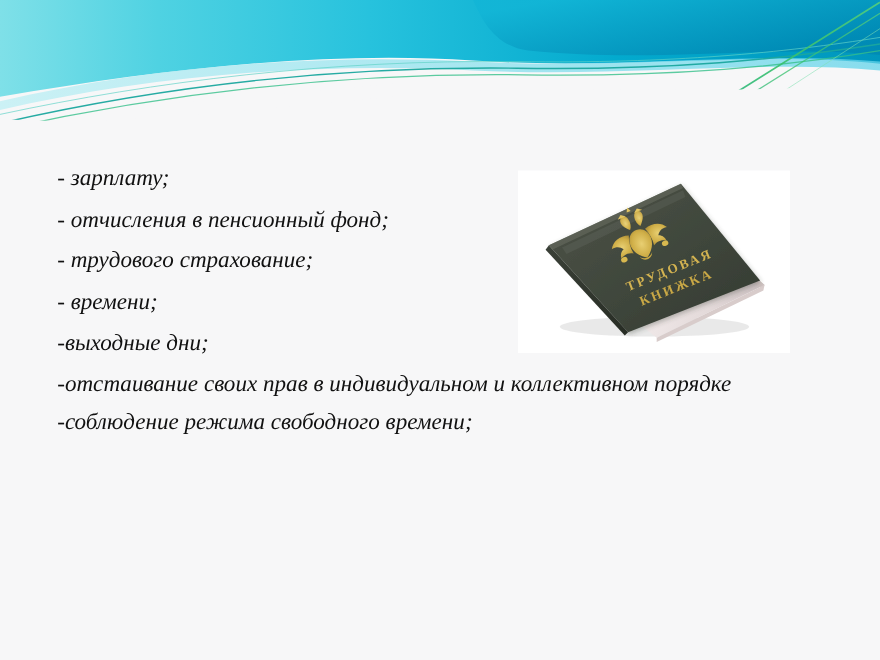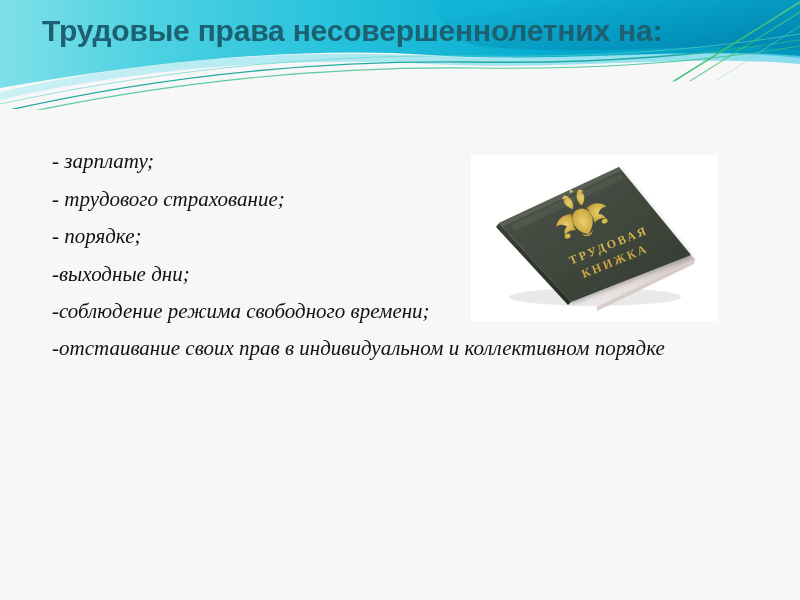--- a/index.html
+++ b/index.html
@@ -137,31 +137,29 @@
     <path d="M0,118 C145,86 305,66 475,68 C615,70 715,60 800,46" fill="none" stroke="#35bf8a" stroke-width="1.1" opacity="0.8"></path>
     <path d="M0,104 C140,74 300,54 470,56 C610,58 712,48 800,34" fill="none" stroke="#5fd2c6" stroke-width="0.9" opacity="0.7"></path>
 
     <path d="M596,130 L800,2" fill="none" stroke="url(#gradGreenLine)" stroke-width="1.6" opacity="0.9"></path>
     <path d="M612,130 L800,12" fill="none" stroke="url(#gradGreenLine)" stroke-width="1.1" opacity="0.75"></path>
     <path d="M640,130 L800,26" fill="none" stroke="#7fe0b0" stroke-width="0.9" opacity="0.55"></path>
 
     <path d="M0,130 L800,130 L800,74 C660,90 520,74 380,86 C240,98 110,116 0,108 Z" fill="#f7f7f8"></path>
   </svg>
 
-  <div class="title-block">
-    <h1 class="title-text">Трудовые права несовершеннолетних на:</h1>
-  </div>
 
   <div class="body-block">
     <p class="body-line">- зарплату;</p>
+    <p class="body-line">- отчисления в пенсионный фонд;</p>
     <p class="body-line">- трудового страхование;</p>
-    <p class="body-line">- порядке;</p>
+    <p class="body-line">- времени;</p>
     <p class="body-line">-выходные дни;</p>
+    <p class="body-line wrapped">-отстаивание своих прав в индивидуальном и коллективном порядке</p>
     <p class="body-line">-соблюдение режима свободного времени;</p>
-    <p class="body-line wrapped">-отстаивание своих прав в индивидуальном и коллективном порядке</p>
   </div>
 
   <div class="picture-frame">
     <div class="picture-stage">
       <svg class="book-svg" width="247" height="166" viewBox="0 0 247 166" xmlns="http://www.w3.org/2000/svg">
         <defs>
           <linearGradient id="coverGrad" x1="0" y1="0" x2="1" y2="1">
             <stop offset="0%" stop-color="#4e544a"></stop>
             <stop offset="40%" stop-color="#434a3f"></stop>
             <stop offset="100%" stop-color="#333a31"></stop>

